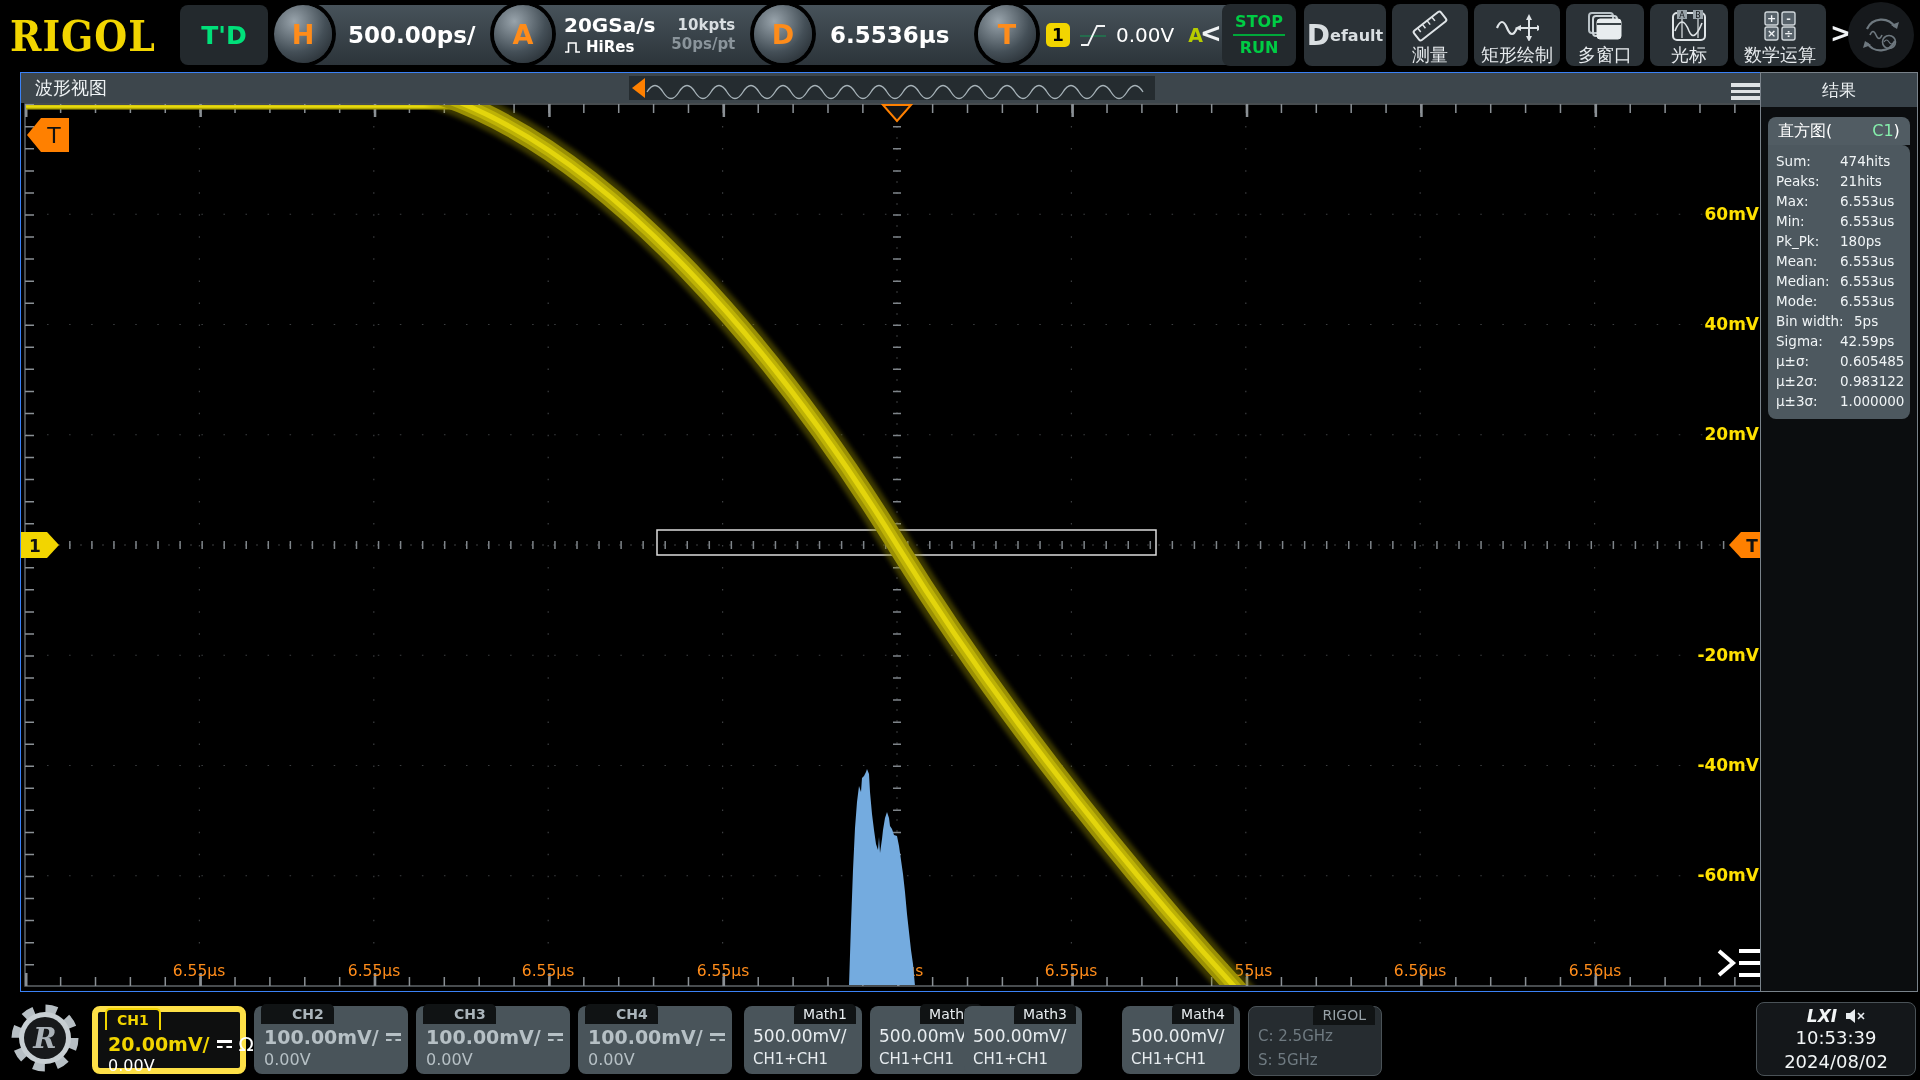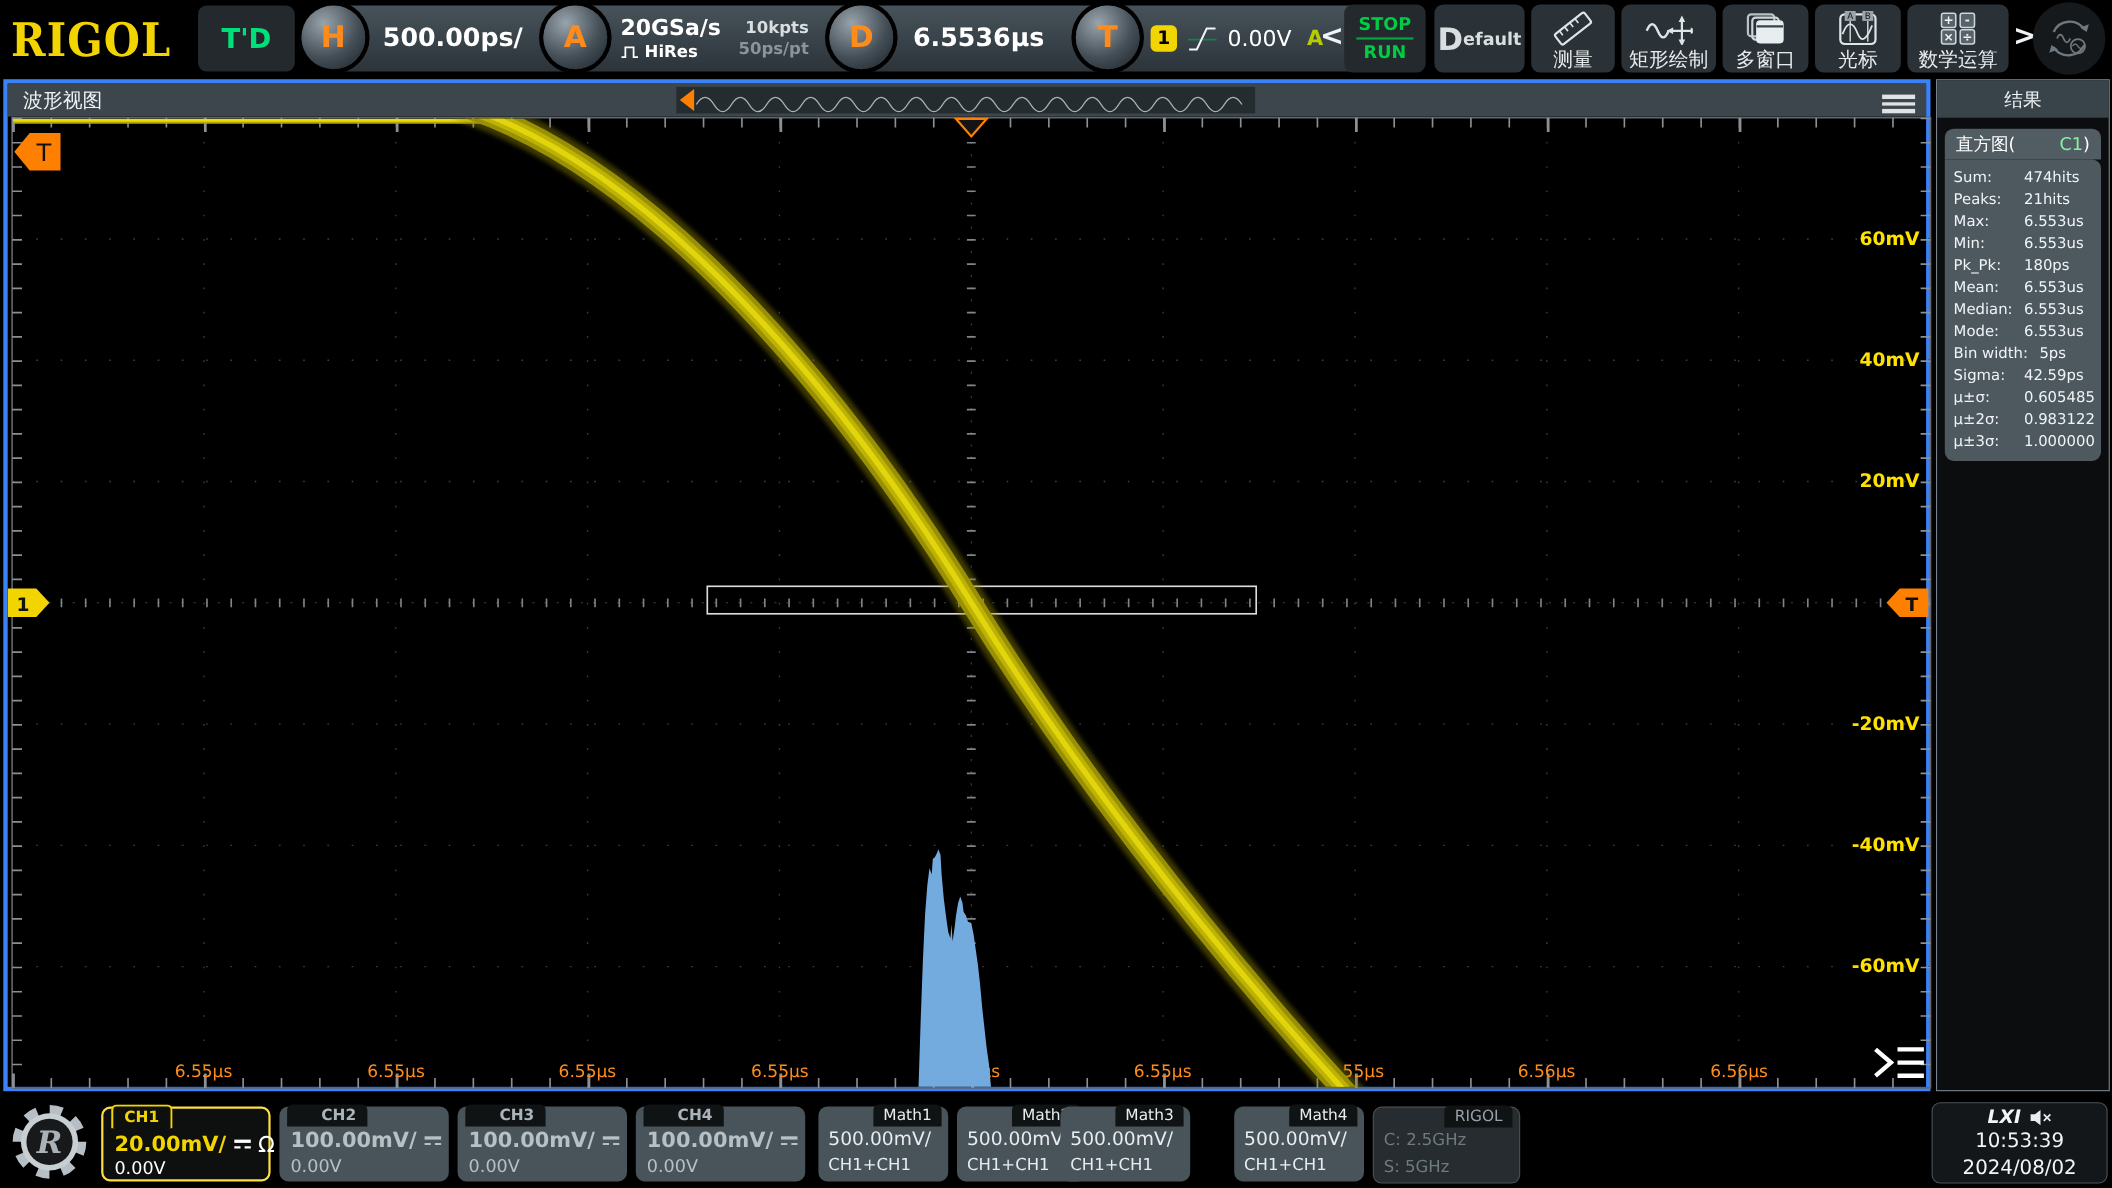--- a/index.html
+++ b/index.html
@@ -31,21 +31,21 @@
     display:flex;align-items:center;justify-content:center;color:#d9dee1;}
   .iconbtn{position:absolute;top:4px;height:62px;background:#2b3237;border-radius:8px;
     display:flex;flex-direction:column;align-items:center;justify-content:flex-end;padding-bottom:3px;box-sizing:border-box;}
   .iconbtn .lbl{color:#e8ecef;font-size:18px;line-height:16px;}
   .iconbtn .ic{flex:1;display:flex;align-items:center;justify-content:center;}
   .chev{color:#f0f3f5;font-weight:bold;font-size:26px;top:18px;}
   .roundbtn{left:1848px;top:2px;width:66px;height:66px;border-radius:50%;background:#16191c;
     display:flex;align-items:center;justify-content:center;}
 
   
-  #wfwin{left:3px;top:72px;width:1752px;height:920px;background:#000;border:4px solid #3b82f6;box-sizing:border-box;}
+  #wfwin{left:20px;top:72px;width:1752px;height:920px;background:#000;border:1px solid #3b82f6;box-sizing:border-box;}
   #titlebar{left:0;top:0;width:100%;height:30px;background:#3d464c;display:flex;align-items:center;}
   #titlebar .t{color:#eef2f4;font-size:18px;margin-left:14px;}
   #ovstrip{left:608px;top:3px;width:526px;height:24px;background:#252c30;}
   #hamb{right:10px;top:7px;width:30px;}
   #hamb div{height:3.5px;background:#dfe3e5;margin:3px 0;}
   #plotsvg{left:0;top:29px;}
 
   
   #rpanel{left:1760px;top:72px;width:158px;height:920px;background:#0b0d0f;border:1px solid #79828a;box-sizing:border-box;}
   #rphead{left:0;top:0;width:100%;height:34px;background:#39434a;display:flex;align-items:center;justify-content:center;
@@ -61,21 +61,21 @@
 
   
   #bottombar{left:0;top:998px;width:1920px;height:82px;background:#000;}
   .chbox{position:absolute;top:8px;width:154px;height:68px;background:#49545a;border-radius:8px;box-sizing:border-box;}
   .chbox .tab{position:absolute;left:7px;top:-2px;height:20px;padding:0 10px;background:#101314;border-radius:5px 5px 0 0;
     font-size:14px;font-weight:bold;display:flex;align-items:center;}
   .chbox .r1{position:absolute;left:10px;top:20px;font-size:19px;font-weight:bold;display:flex;align-items:center;gap:7px;}
   .chbox .r2{position:absolute;left:10px;top:44px;font-size:16px;}
   .ch-inactive{color:#b6c0c5;}
   .ch-inactive .tab{color:#aab4ba;padding-left:31px;}
-  #ch1box{background:#0e0f0f;border:2px solid #fde047;color:#fff;}
+  #ch1box{background:#0e0f0f;border:6px solid #fde047;color:#fff;}
   #ch1box .tab{color:#f2d500;border:2px solid #f2d500;border-bottom:none;top:-4px;background:#0e0f0f;}
   #ch1box .r1{color:#f2d500;}
   .dcic{display:inline-block;width:15px;}
   .dcic i{display:block;height:2.5px;background:currentColor;margin-bottom:3px;}
   .dcic u{display:block;border-top:2.5px dashed currentColor;}
   .mathbox{position:absolute;top:8px;width:118px;height:68px;background:#49545a;border-radius:8px;color:#e8edf0;}
   .mathbox .tab{position:absolute;right:6px;top:-2px;height:20px;padding:0 9px;background:#101314;border-radius:5px 5px 0 0;
     font-size:14px;display:flex;align-items:center;color:#e8edf0;}
   .mathbox .r1{position:absolute;left:9px;top:20px;font-size:17px;}
   .mathbox .r2{position:absolute;left:9px;top:44px;font-size:15px;}

